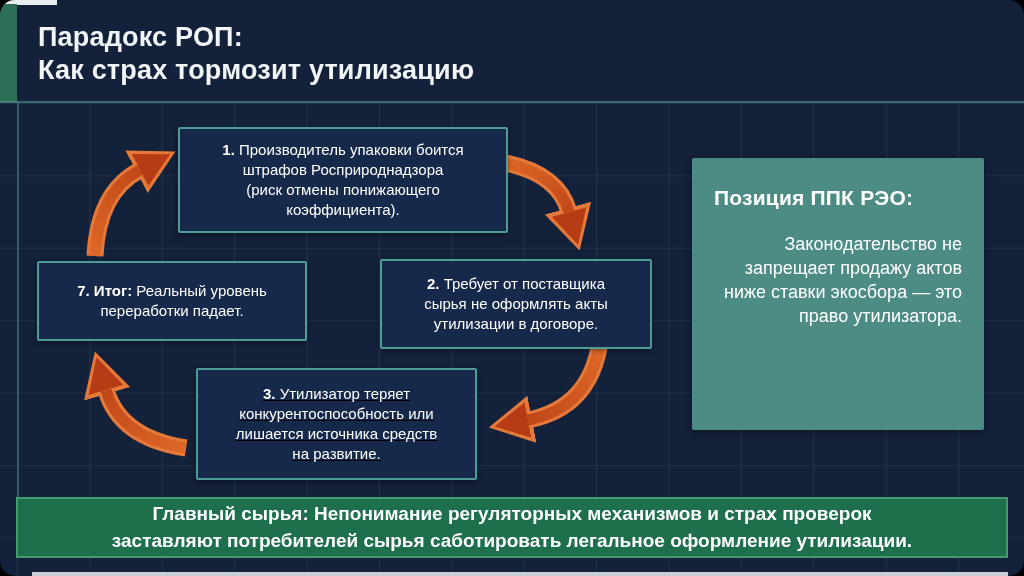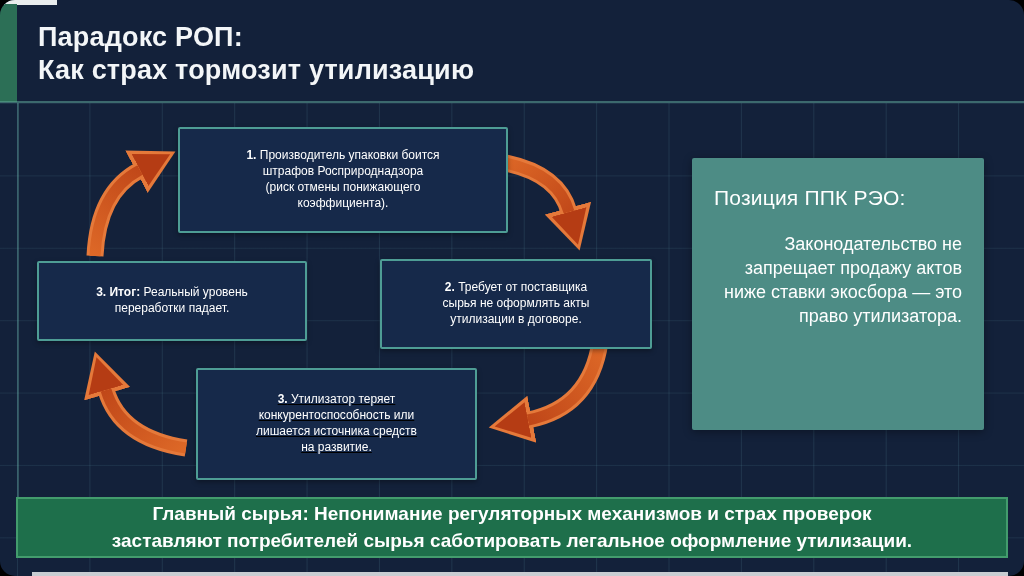--- a/index.html
+++ b/index.html
@@ -29,35 +29,35 @@
       linear-gradient(to bottom, rgba(95,155,170,.13) 1px, transparent 1px);
     background-size:72.4px 72.4px;background-position:17px 0;
   }
   .vline{left:17px;top:103px;width:2px;height:394px;background:rgba(105,180,168,.35);}
   
   .box{
     background:#16294A;border:2px solid #4E9D95;border-radius:2px;
     display:flex;align-items:center;justify-content:center;text-align:center;
     z-index:2;box-shadow:0 2px 5px rgba(0,0,0,.35);box-sizing:border-box;
   }
-  .box p{margin:0;padding:0 10px;font-size:12px;line-height:1.32;color:#FFFFFF;font-weight:400;}
+  .box p{margin:0;padding:0 10px;font-size:15px;line-height:1.32;color:#FFFFFF;font-weight:400;}
   .num{font-weight:700;}
   .box1{left:178px;top:127px;width:330px;height:106px;}
   .box2{left:380px;top:259px;width:272px;height:90px;}
   .box3{left:196px;top:368px;width:281px;height:112px;text-decoration:underline;}
   .box4{left:37px;top:261px;width:270px;height:80px;}
   
   .arrows{left:0;top:0;width:1024px;height:576px;z-index:1;pointer-events:none;}
   
   .panel{
     left:692px;top:158px;width:292px;height:272px;background:#4D8C85;
     color:#FFFFFF;padding:28px 22px;box-sizing:border-box;z-index:2;
     border-radius:2px;box-shadow:0 2px 8px rgba(0,0,0,.35);
   }
-  .panel h2{margin:0 0 22px;font-size:21px;font-weight:400;letter-spacing:.2px;}
+  .panel h2{margin:0 0 22px;font-size:21px;font-weight:700;letter-spacing:.2px;}
   .panel p{margin:16px 0 14px;font-size:18px;line-height:1.34;font-weight:400;text-align:right;}
   
   .banner{
     left:16px;top:497px;width:992px;height:61px;background:#1E6F4B;
     border:2px solid rgba(92,186,132,.6);box-sizing:border-box;z-index:2;
     display:flex;align-items:center;justify-content:center;text-align:center;
   }
   .banner p{margin:0;font-size:19px;font-weight:700;color:#FFFFFF;line-height:1.42;}
 </style>
 </head>
@@ -129,21 +129,21 @@
 
   <div class="abs box box2">
     <p><b class="num">2.</b> <span>Требует от поставщика<br>сырья не оформлять акты<br>утилизации в договоре.</span></p>
   </div>
 
   <div class="abs box box3">
     <p><b class="num">3.</b> <span>Утилизатор теряет<br>конкурентоспособность или<br>лишается источника средств<br>на развитие.</span></p>
   </div>
 
   <div class="abs box box4">
-    <p><b class="num">3. Итог:</b> <span>Реальный уровень<br>переработки падает.</span></p>
+    <p><b class="num">7. Итог:</b> <span>Реальный уровень<br>переработки падает.</span></p>
   </div>
 
   <aside class="abs panel">
     <h2>Позиция ППК РЭО:</h2>
     <p>Законодательство не<br>запрещает продажу актов<br>ниже ставки экосбора — это<br>право утилизатора.</p>
   </aside>
 
   <footer class="abs banner">
     <p><b>Главный сырья:</b> <span>Непонимание регуляторных механизмов и страх проверок<br>заставляют потребителей сырья саботировать легальное оформление утилизации.</span></p>
   </footer>

